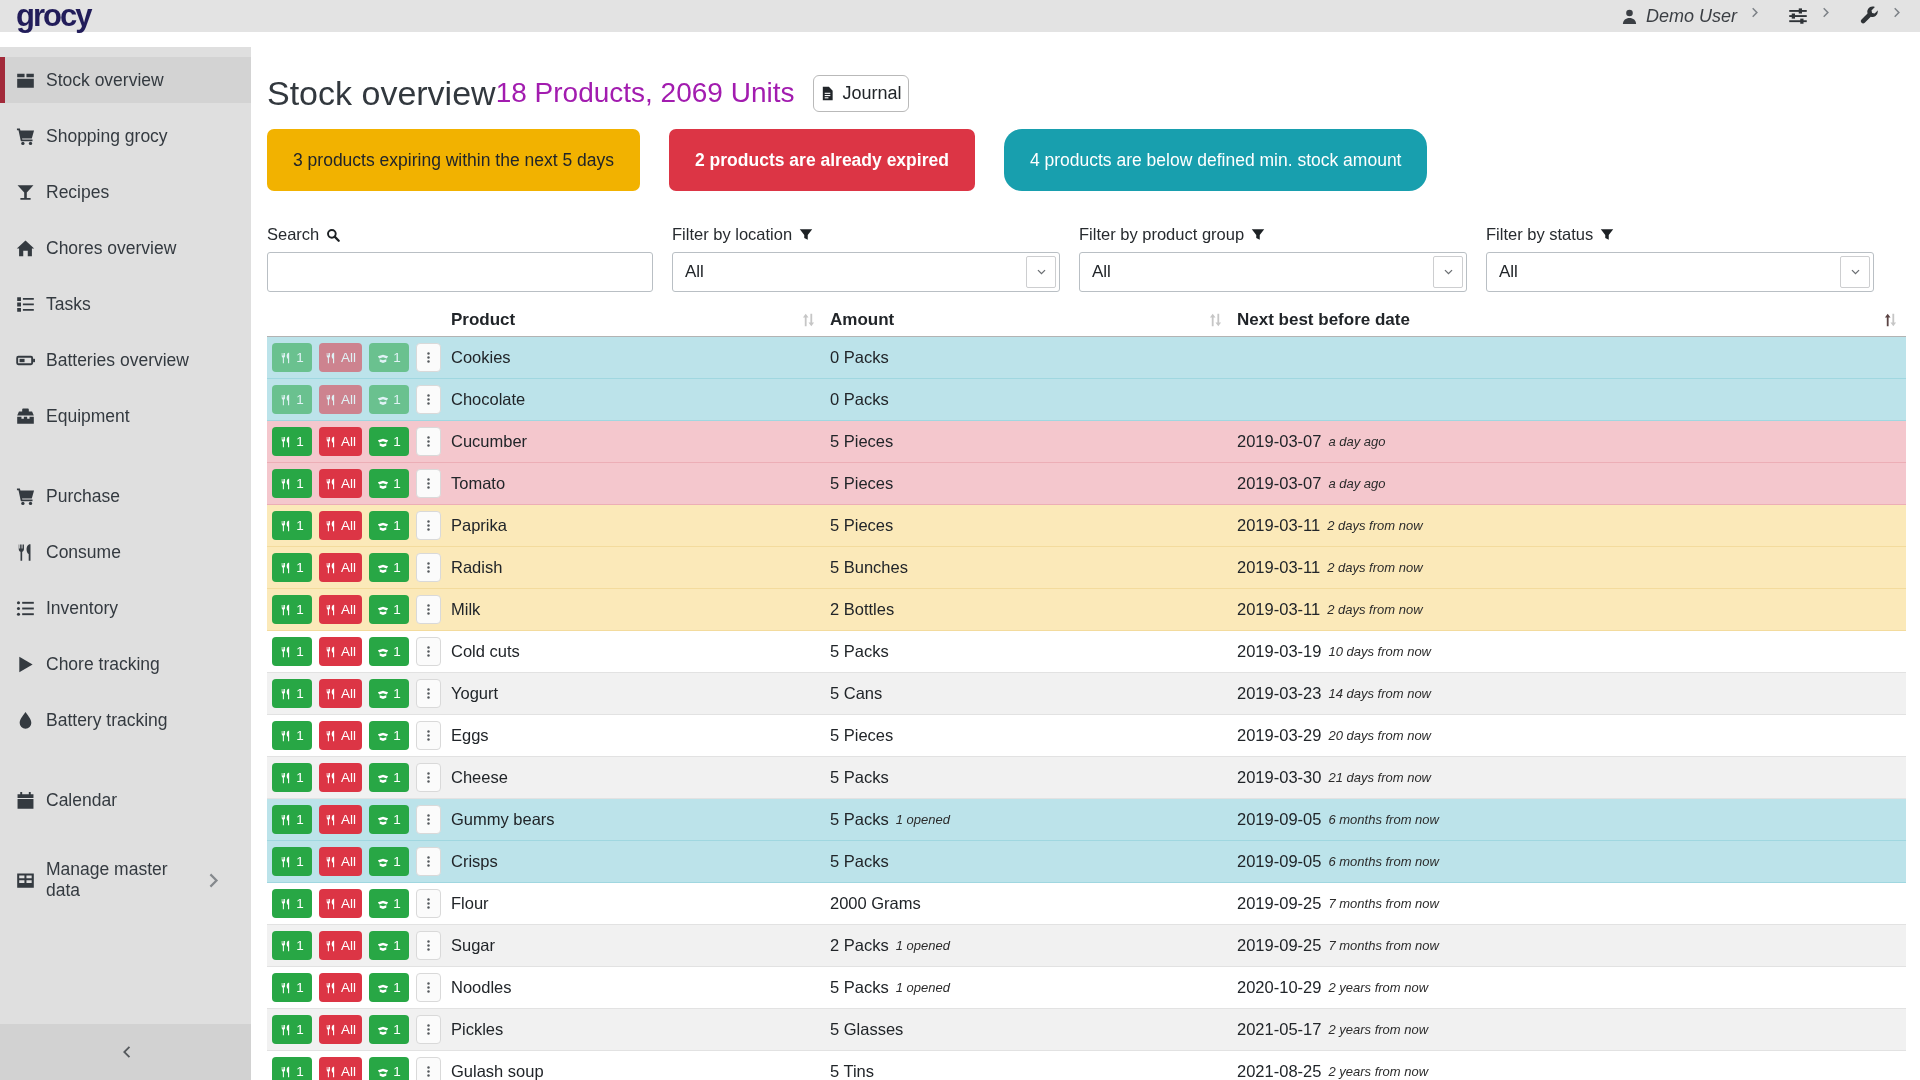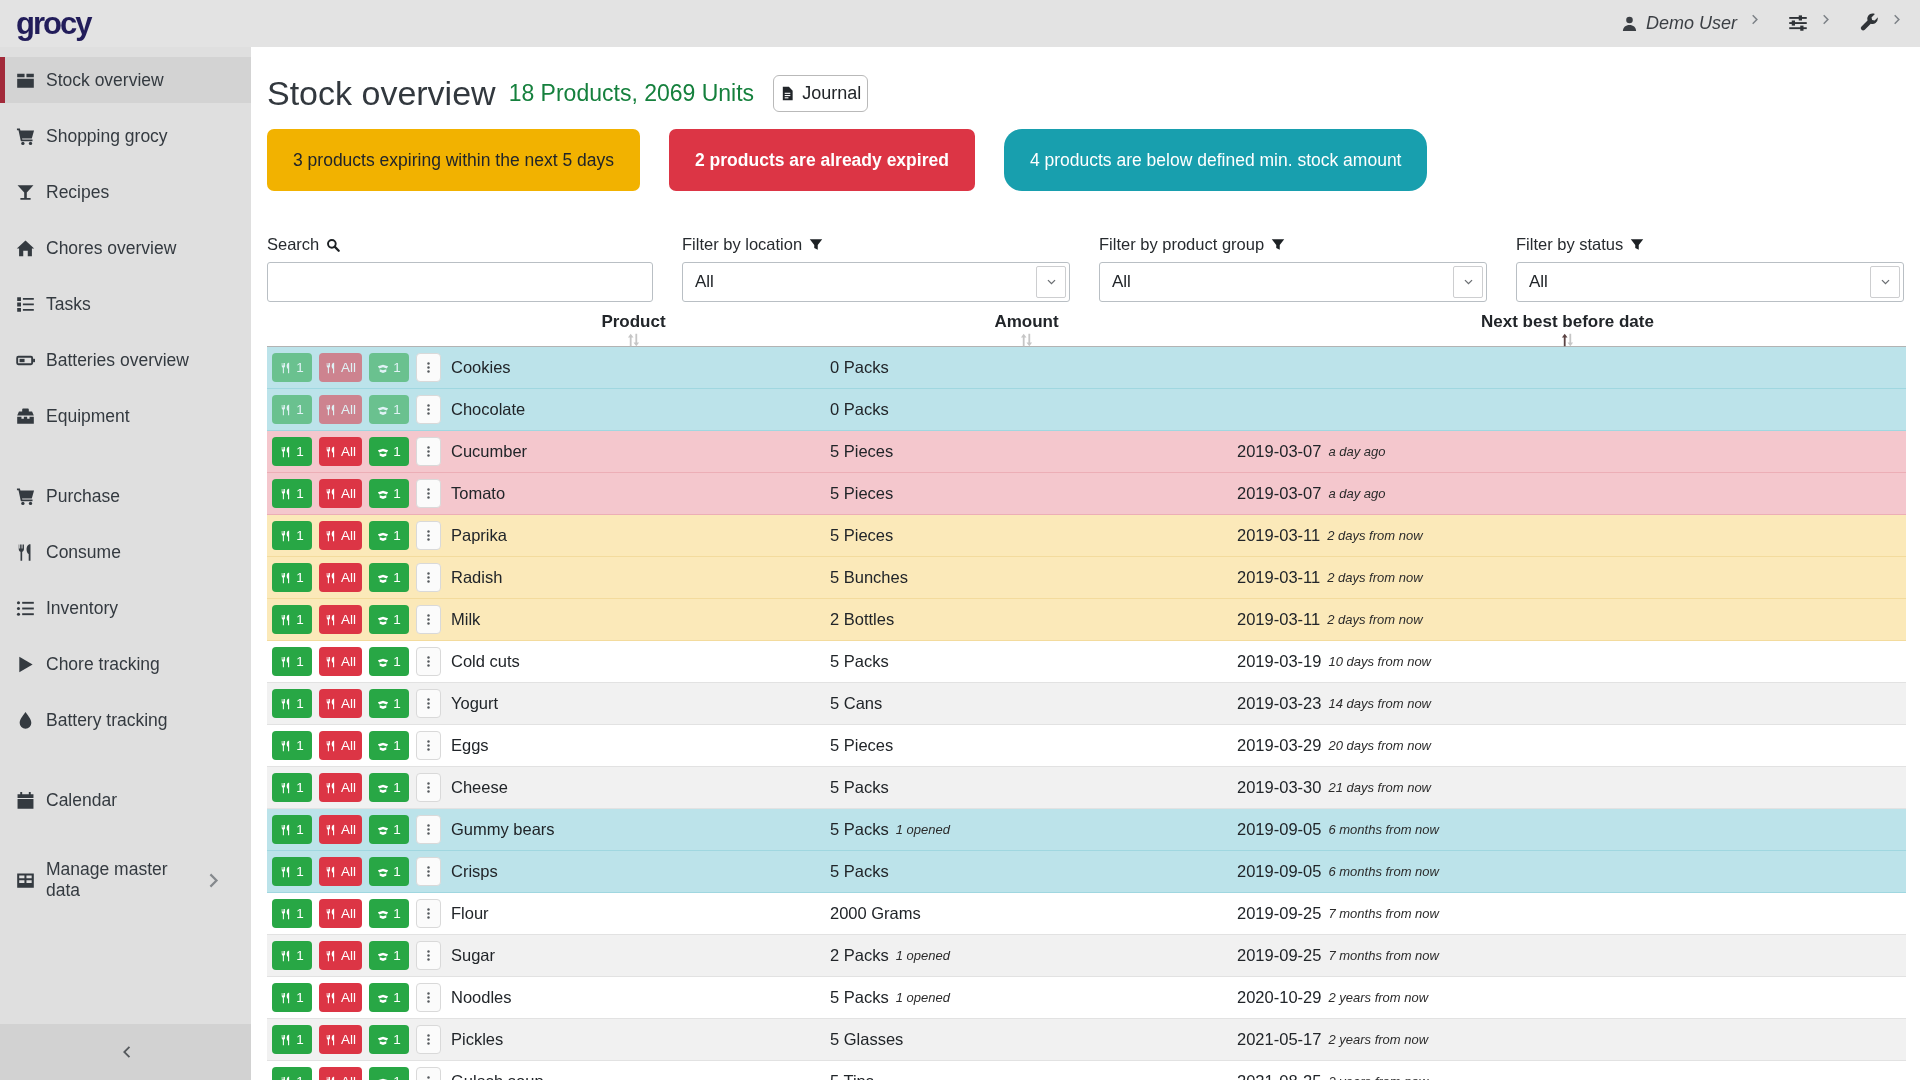--- a/index.html
+++ b/index.html
@@ -4,21 +4,21 @@
 <style>
   * { box-sizing: border-box; margin: 0; padding: 0; }
   html,body { width: 1920px; height: 1080px; overflow: hidden; background:#fff;
     font-family: "Liberation Sans", sans-serif; color:#212529; }
 
   
   .icn { display:inline-flex; align-items:center; justify-content:center; }
   .icn svg { width:100%; height:100%; fill:currentColor; }
 
   
-  .topbar { position:fixed; top:0; left:0; width:1920px; height:47px; background:#e3e3e3;
+  .topbar { position:fixed; top:0; left:0; width:1920px; height:32px; background:#e3e3e3;
     display:flex; align-items:center; justify-content:space-between; padding:0 16px; z-index:50; }
   .logo { font-size:31px; font-weight:bold; color:#221d5a; letter-spacing:-2px; cursor:pointer; }
   .topbar-right { display:flex; align-items:flex-start; color:#3b3f44; font-size:18px;font-style:italic; }
   .tb-user { display:flex; align-items:center; gap:8px; cursor:pointer; }
   .tb-user .icn { width:17px; height:17px; }
   .chev { width:13px; height:13px; color:#7d8287; margin:0 0 0 12px; }
   .tb-ic { width:20px; height:20px; margin-left:26px; color:#2f3337; cursor:pointer; }
 
   
   .sidebar { position:fixed; top:47px; left:0; bottom:0; width:251px; background:#dfdfdf;
@@ -30,52 +30,52 @@
   .nav-item.gap { margin-top:34px; }
   .nav-item.active { background:#d3d3d3; border-left:5px solid #a22a3a; padding-left:11px; }
   .nav-chev { width:12px; height:12px; color:#85898d; margin-left:auto; margin-right:6px; }
   .sidebar-footer { height:56px; background:#d2d2d2; display:flex; align-items:center; justify-content:center; }
   .collapse-btn { width:16px; height:16px; color:#55595d; cursor:pointer; }
 
   
   .main { margin-left:251px; padding:47px 14px 0 16px; }
   .title-row { display:flex; align-items:center; margin-top:24px; }
   h1 { font-size:34px; font-weight:400; color:#32383e; line-height:44px; }
-  .subtitle { font-size:23px; font-weight:400; color:#15803d; margin-left:13px; }
+  .subtitle { font-size:28px; font-weight:400; color:#a21caf; }
   .journal-btn { display:inline-flex; align-items:center; gap:7px; margin-left:19px; padding:7px 6px;
     background:#fff; border:1px solid #b9b9b9; border-radius:6px; font-size:18px; color:#212529;
     font-family:inherit; cursor:pointer; }
   .journal-btn .icn { width:15px; height:17px; }
 
   .alerts { display:flex; gap:29px; margin-top:14px; }
   .alert-btn { height:62px; border:none; border-radius:7px; padding:0 26px; font-size:17.5px;
     font-family:inherit; cursor:pointer; white-space:nowrap; }
 
   
-  .filters { display:grid; grid-template-columns:386px 388px 388px 388px; column-gap:29px; margin-top:44px; }
+  .filters { display:grid; grid-template-columns:386px 388px 388px 388px; column-gap:19px; margin-top:34px; }
   .flabel { display:flex; align-items:center; gap:7px; font-size:16.5px; color:#272b2f; margin-bottom:8px; }
   .flabel .icn { width:14px; height:14px; color:#1d2124; }
   .search-input { width:100%; height:40px; border:1px solid #b9bfc4; border-radius:3px; padding:0 12px;
     font-size:17px; font-family:inherit; color:#212529; background:#fff; outline:none; }
   .select { position:relative; width:100%; height:40px; border:1px solid #b9bfc4; border-radius:3px;
     background:#fff; display:flex; align-items:center; padding:0 44px 0 12px; font-size:17px; cursor:pointer; }
   .sel-caret { position:absolute; right:3px; top:3px; bottom:3px; width:30px; border:1px solid #cdced0;
     border-radius:2px; display:flex; align-items:center; justify-content:center; color:#6a6e72; }
   .sel-caret .icn { width:11px; height:11px; }
 
   
   .table { margin-top:12px; }
   .thead { display:flex; align-items:center; height:33px; border-bottom:1px solid #b3b3b3;
     font-size:17px; font-weight:bold; color:#212529; }
   .cell { flex:none; display:flex; align-items:center; }
   .c-actions { width:184px; padding-left:5px; }
   .c-product { width:379px; }
   .c-amount { width:407px; }
   .c-date { flex:1; }
-  .thead .c-product, .thead .c-amount, .thead .c-date { justify-content:space-between; padding-right:14px;flex-direction:column; }
+  .thead .c-product, .thead .c-amount, .thead .c-date { justify-content:space-between; padding-right:14px; }
   .thead .c-date { padding-right:8px;justify-content:space-between; }
   .sort { width:15px; height:16px; cursor:pointer; }
   .sort svg { width:15px; height:16px; }
   .sort .s-up, .sort .s-dn { fill:#c6c6c6; }
   .sort.active .s-up { fill:#5b4444; }
 
   .trow { display:flex; align-items:center; height:42px; border-bottom:1px solid #e2e2e2; background:#fff; }
   .trow:nth-child(odd) { background:#f1f1f1; border-bottom-color:#e2e2e2; }
   .trow.info { background:#bce3ea; border-bottom-color:#a0d7e0; }
   .trow.danger { background:#f4c7cd; border-bottom-color:#ecaeb6; }

